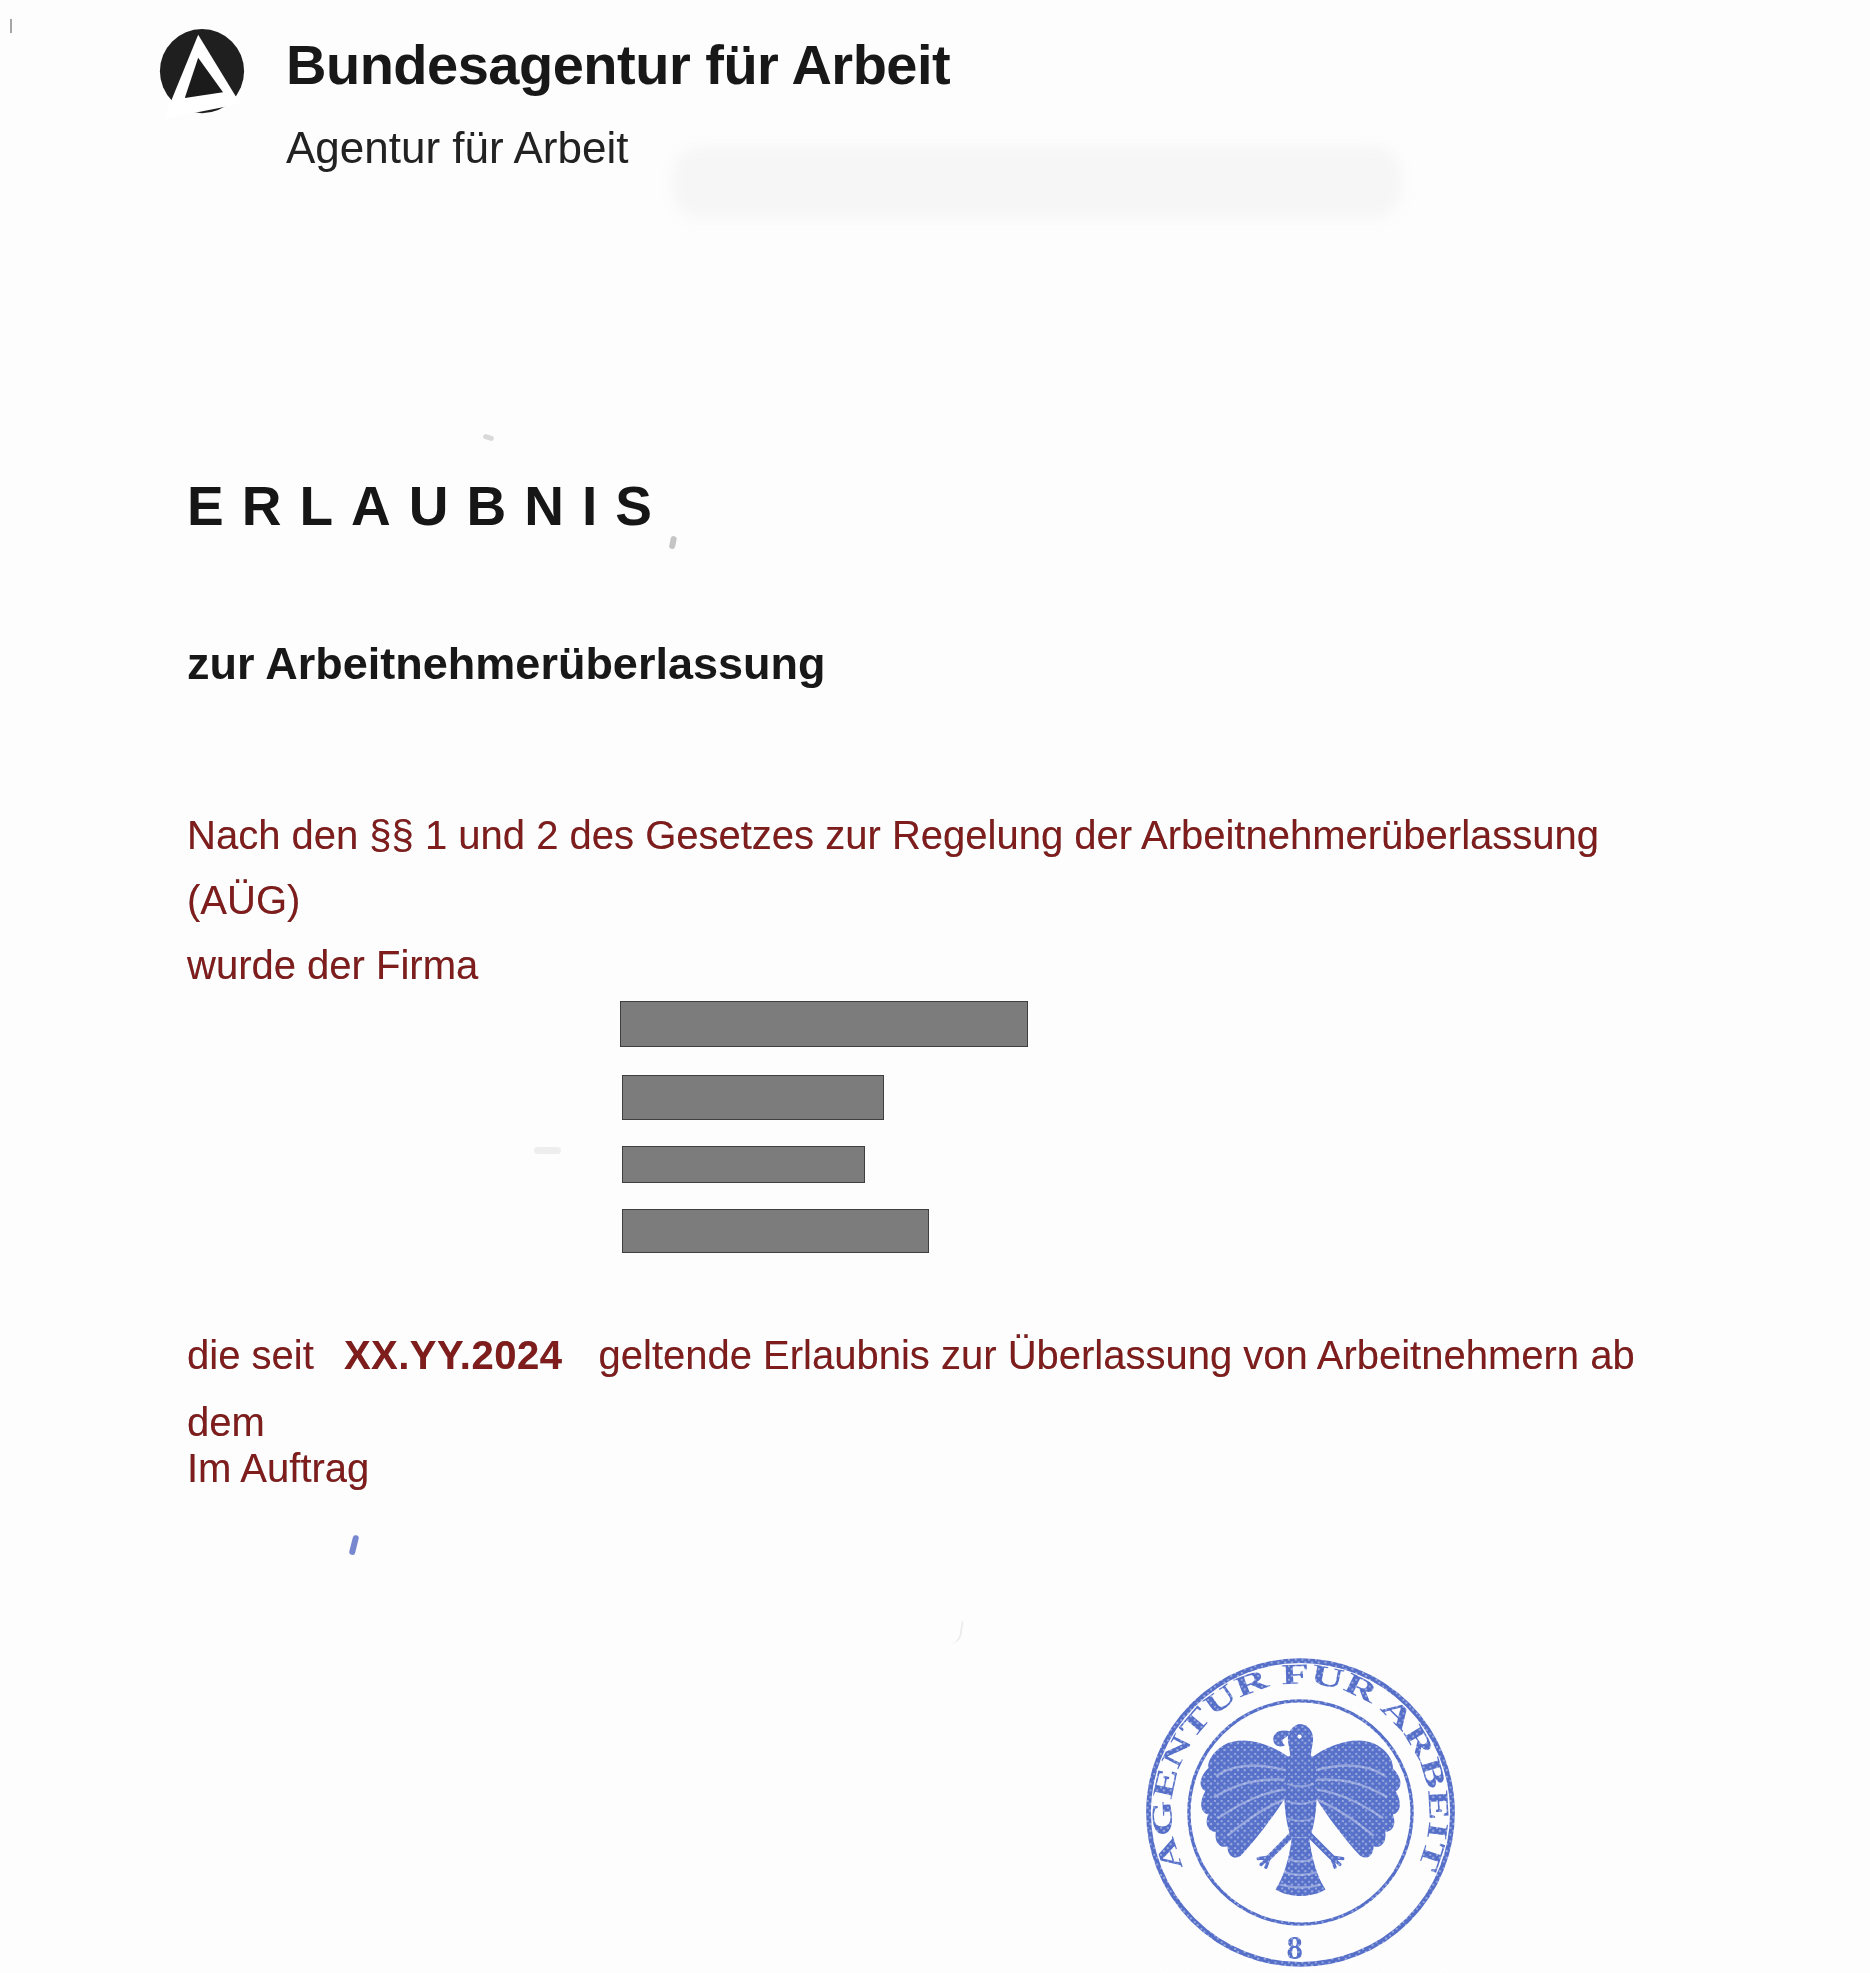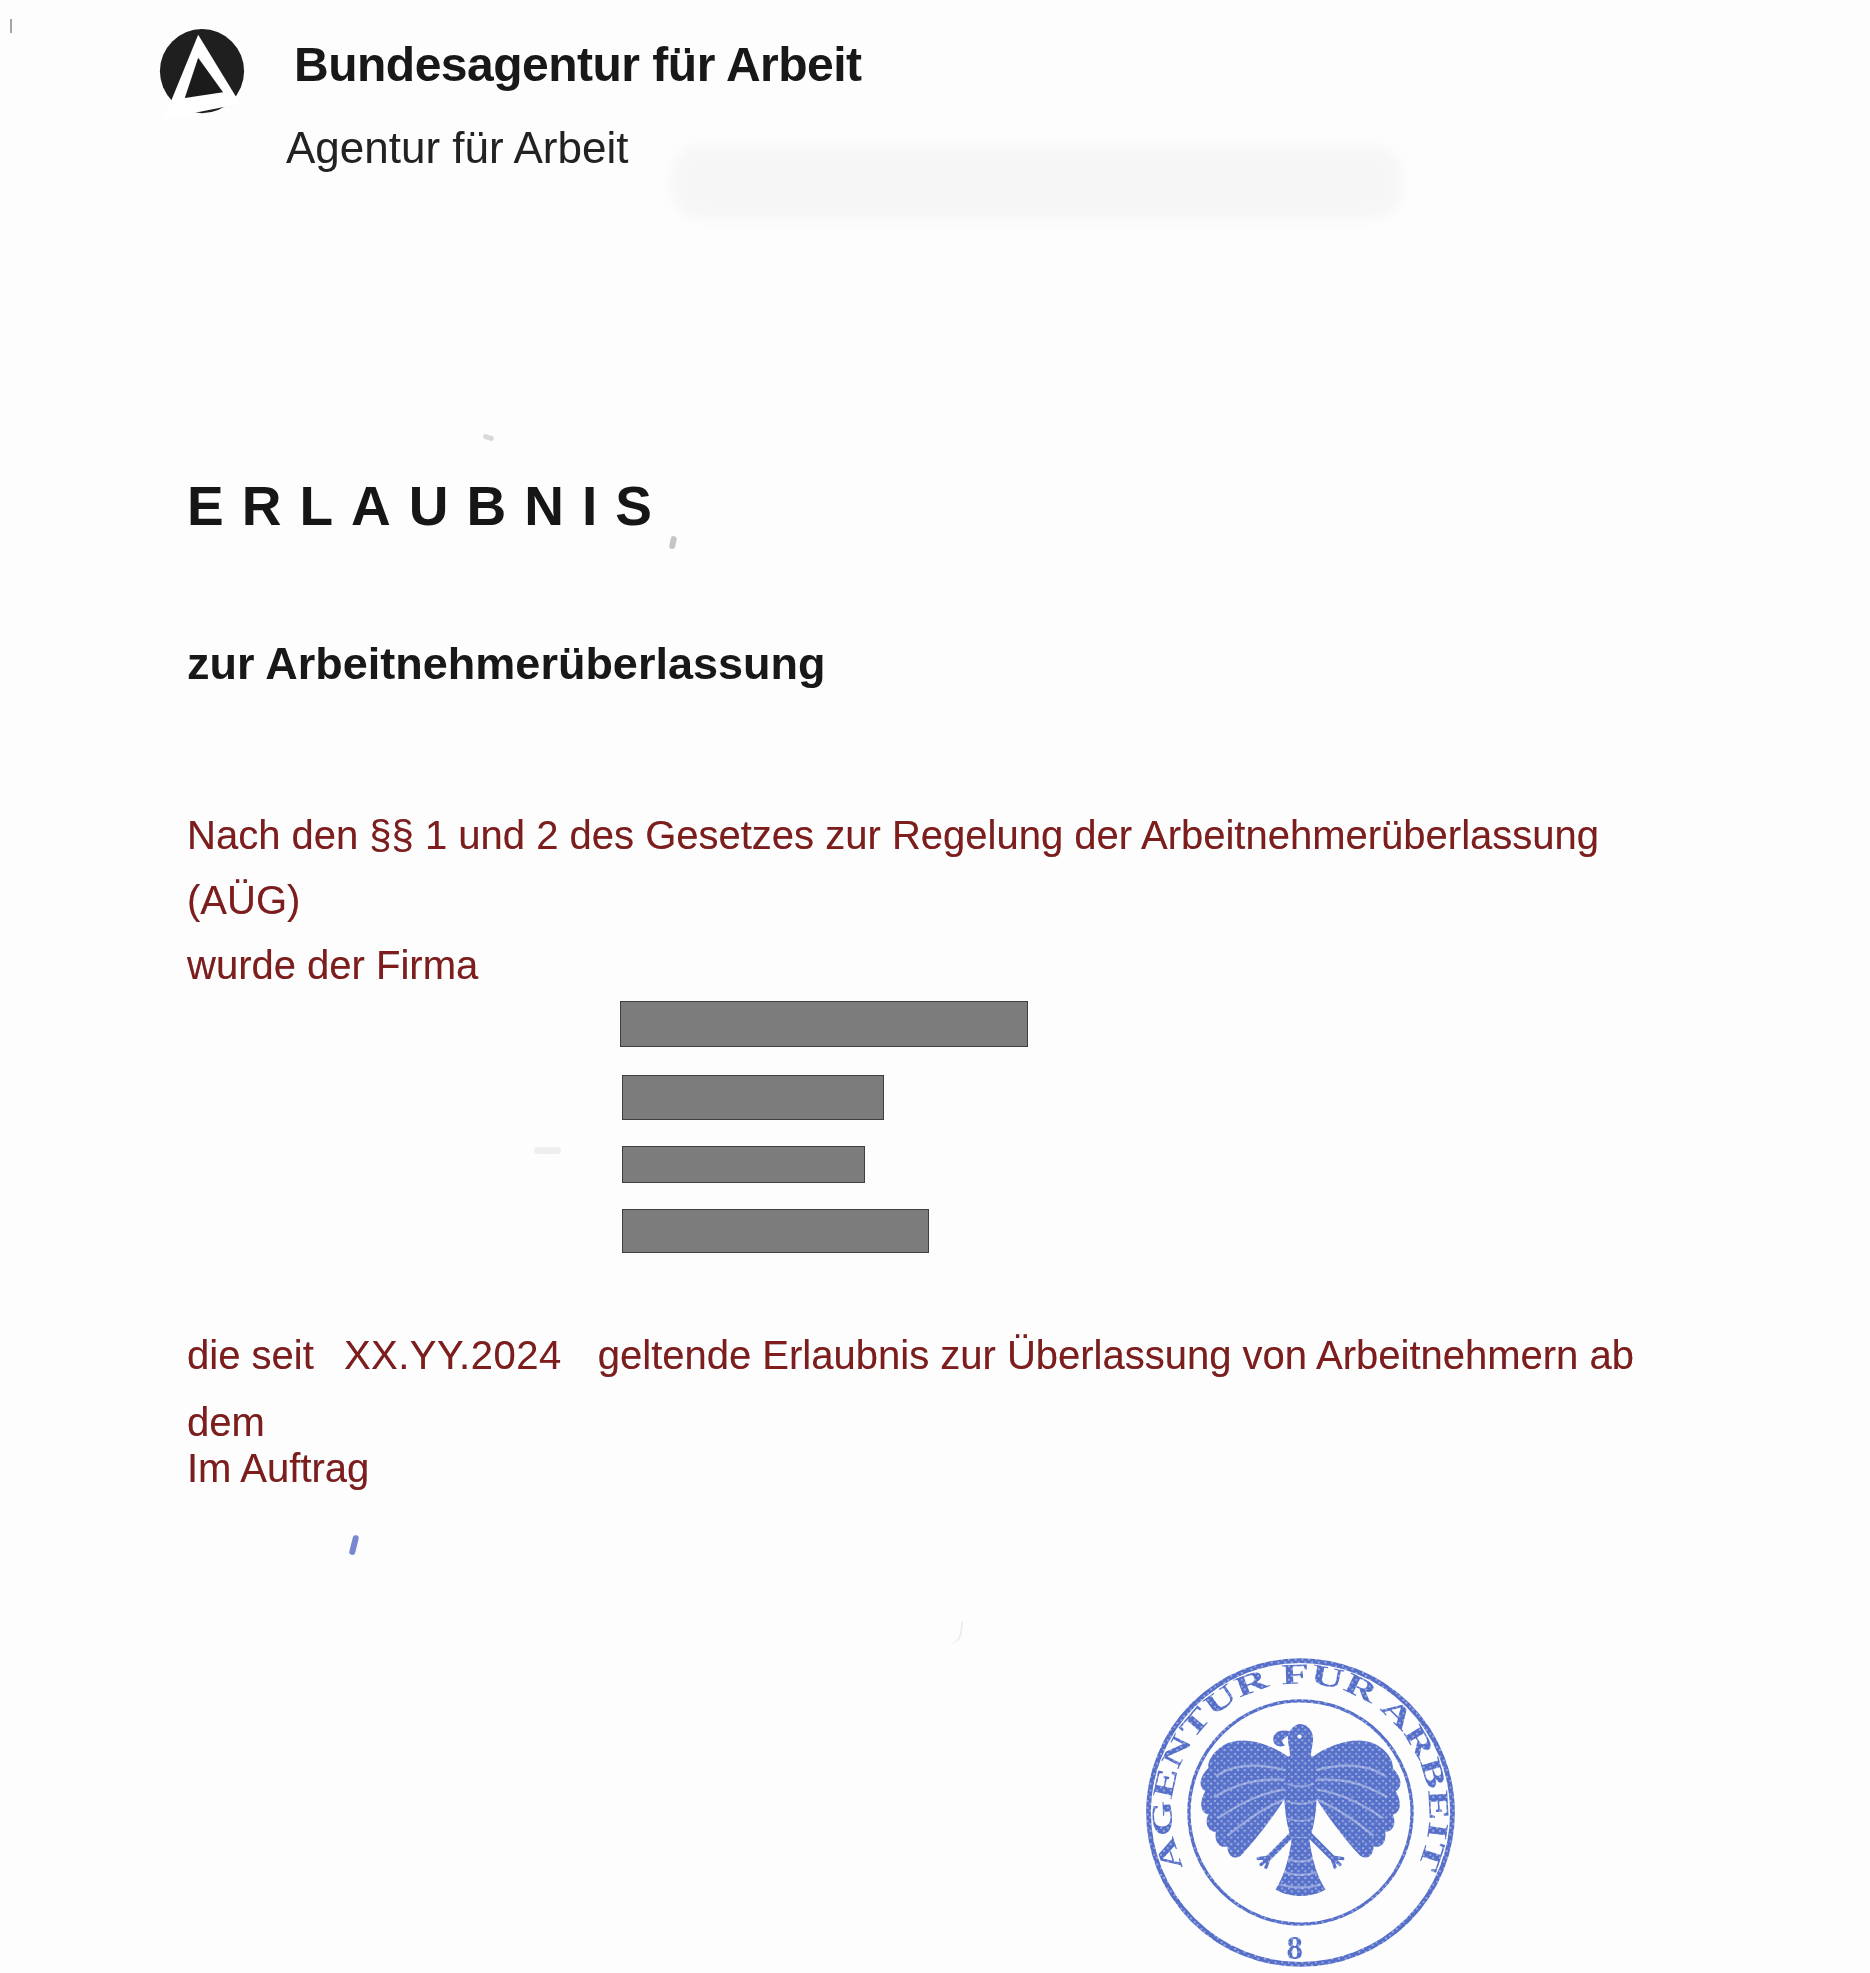--- a/index.html
+++ b/index.html
@@ -3,32 +3,32 @@
 <meta charset="utf-8">
 <style>
   html,body{margin:0;padding:0;}
   body{
     width:1870px;height:1973px;position:relative;background:#fdfdfe;
     font-family:"Liberation Sans", sans-serif;color:#1c1c1c;overflow:hidden;
   }
   .abs{position:absolute;}
   
   .logo{left:158px;top:25px;width:88px;height:100px;}
-  .brand{left:286px;top:35px;font-size:48px;font-weight:bold;letter-spacing:-0.5px;line-height:60px;color:#181818;margin-left:8px;}
+  .brand{left:286px;top:35px;font-size:56px;font-weight:bold;letter-spacing:-0.5px;line-height:60px;color:#181818;}
   .brand-sub{left:286px;top:121px;font-size:44px;line-height:54px;color:#222;}
   
   .doc-col{left:187px;width:1585px;text-align:left;}
   .doc-title{top:473px;font-size:55px;font-weight:bold;letter-spacing:18px;line-height:67px;color:#161616;}
   .doc-subtitle{top:607px;font-size:45px;font-weight:bold;line-height:58px;color:#181818;margin-top:28px;}
   
   .bodytext{left:187px;font-size:40px;color:#7f1d1d;text-shadow:0 0 0.6px rgba(40,40,40,.45);}
   .intro{top:803px;line-height:65px;width:1499px;}
   .grant{top:1322px;line-height:67px;width:1499px;}
   .signoff{top:1436px;line-height:65px;}
-  .bdate{font-weight:normal;letter-spacing:0.5px;}
+  .bdate{font-weight:bold;letter-spacing:0.5px;}
   .gap-l{margin-left:19px;}
   .gap-r{margin-right:25px;}
   
   .redact{background:#7c7c7c;border:1.9px solid #3f3f3f;box-sizing:border-box;}
   .r1{left:620px;top:1001px;width:408px;height:46px;}
   .r2{left:622px;top:1075px;width:262px;height:45px;}
   .r3{left:622px;top:1146px;width:243px;height:37px;}
   .r4{left:622px;top:1209px;width:307px;height:44px;}
   
   .stamp{left:1137px;top:1649px;width:327px;height:327px;}

